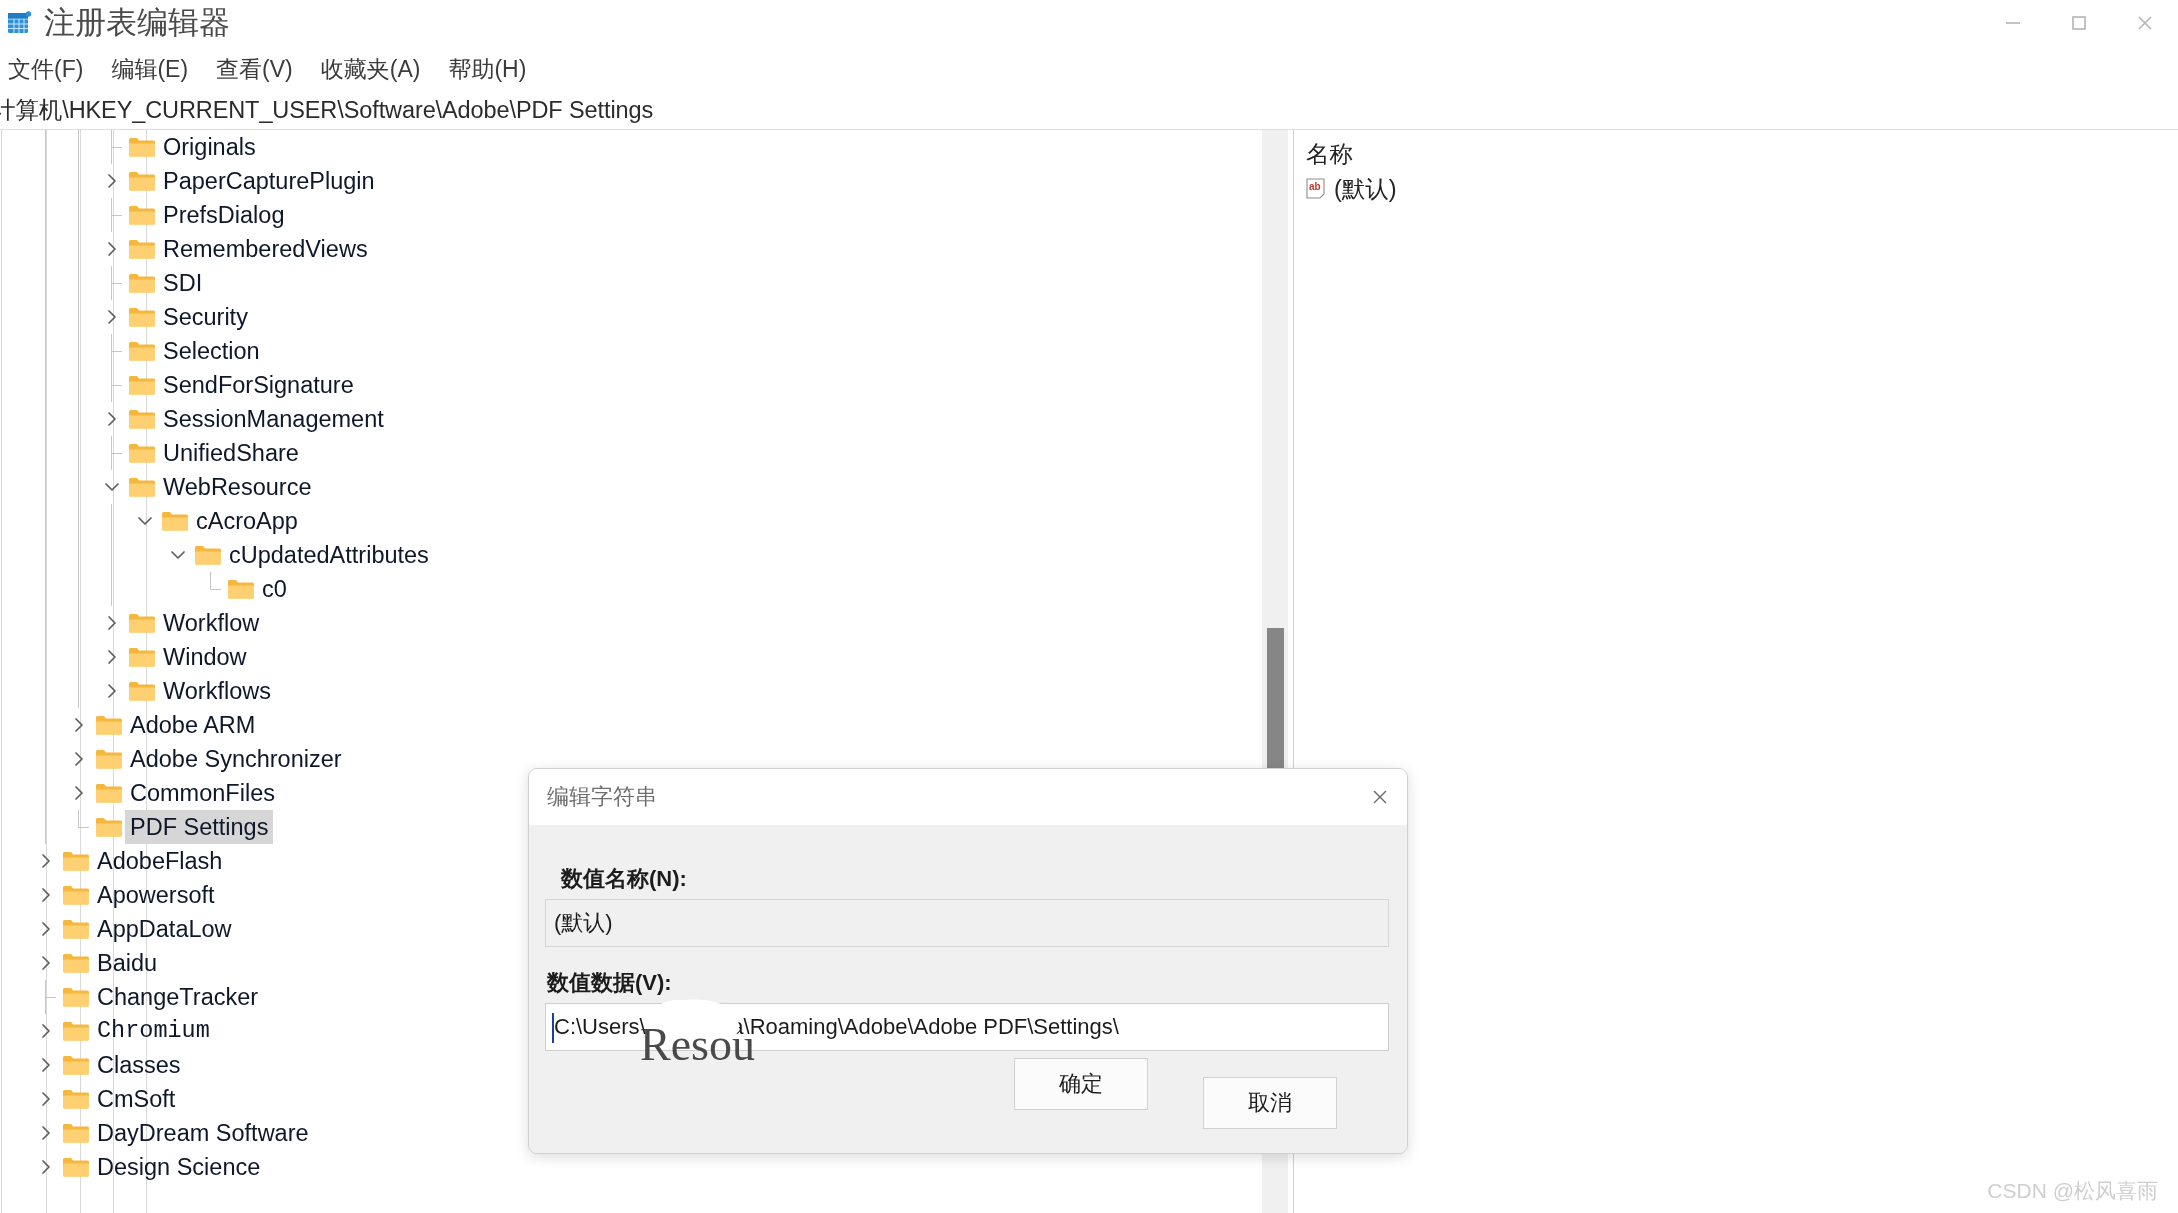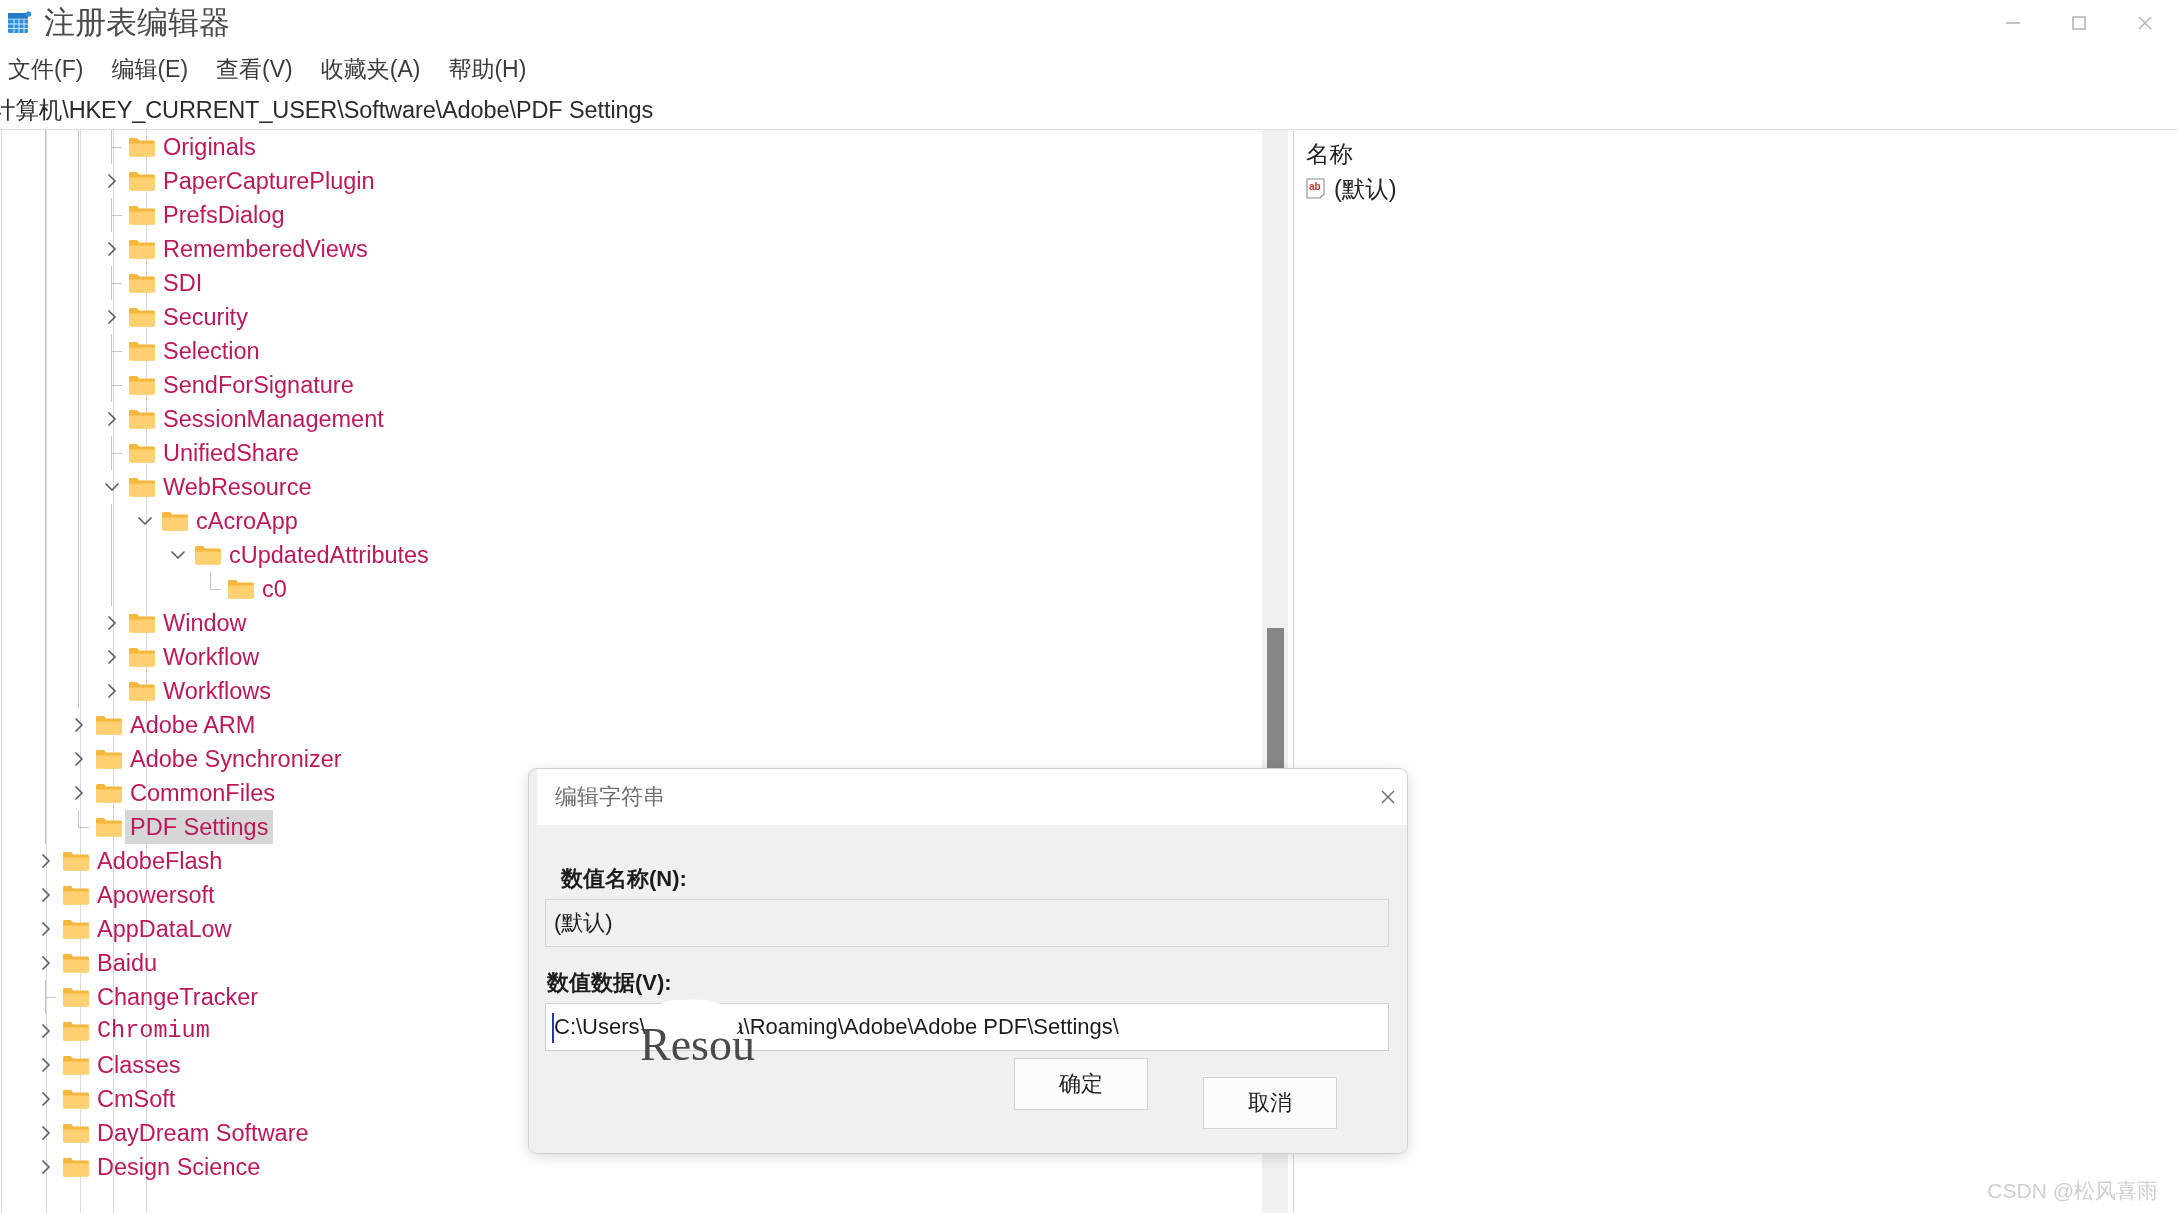--- a/index.html
+++ b/index.html
@@ -113,21 +113,21 @@
   }
   .vline {
     position: absolute; top: 0; width: 1px; height: 34px; background: #c6c6c6;
   }
   .folder {
     position: absolute;
     width: 28px; height: 22px;
   }
   .tlabel {
     position: absolute;
-    font-size: 23.5px; color: #be185d; line-height: 34px;
+    font-size: 23.5px; color: #0f172a; line-height: 34px;
     white-space: nowrap;
   }
   .tnode.sel .tlabel {
     background: #d6d6d6; padding: 0 5px; margin-left: -5px;
   }
 
   
   .tree-scroll {
     position: absolute; left: 1262px; top: 0;
     width: 26px; height: 1083px;
@@ -165,21 +165,21 @@
     position: absolute;
     left: 528px; top: 768px;
     width: 880px; height: 386px;
     background: #f0f0f0;
     border: 1px solid #d0d0d0;
     border-radius: 9px;
     box-shadow: 0 3px 14px rgba(0,0,0,0.14);
     overflow: hidden;
   }
   .dlg-title-bar {
-    position: absolute; left: 8px; top: 0; width: 880px; height: 56px;
+    position: absolute; left: 0; top: 0; width: 880px; height: 56px;
     background: #ffffff;
   }
   .dlg-title {
     position: absolute; left: 18px; top: 14px;
     font-size: 22px; color: #6e6e6e; line-height: 28px;
   }
   .dlg-close {
     position: absolute; right: 0; top: 0;
     width: 58px; height: 56px;
     display: flex; align-items: center; justify-content: center;
@@ -479,35 +479,35 @@
             <span class="vline" style="left: 78px;"></span>
             <span class="tw" style="left: 97px;">
               <svg width="14" height="18" viewBox="0 0 14 18">
                 <polyline points="4,3 10,9 4,15" fill="none" stroke="#5f5f5f" stroke-width="1.7" stroke-linecap="round" stroke-linejoin="round"></polyline>
               </svg>
             </span>
             <span class="folder" style="left: 128px; top: 6px;"><svg width="28" height="22" viewBox="0 0 28 22">
                 <path d="M1 3.5 a1.5 1.5 0 0 1 1.5-1.5 H9 l2 2.4 H25.5 a1.5 1.5 0 0 1 1.5 1.5 V19 a1.5 1.5 0 0 1 -1.5 1.5 H2.5 A1.5 1.5 0 0 1 1 19 Z" fill="#f5b73d"></path>
                 <path d="M1 7.5 H27 V19 a1.5 1.5 0 0 1 -1.5 1.5 H2.5 A1.5 1.5 0 0 1 1 19 Z" fill="#ffd071"></path>
               </svg></span>
+            <span class="tlabel" style="left: 163px;">Workflow</span>
+          </div>
+          <div class="tnode">
+            <span class="vline" style="left: 45px;"></span>
+            <span class="vline" style="left: 78px;"></span>
+            <span class="tw" style="left: 97px;">
+              <svg width="14" height="18" viewBox="0 0 14 18">
+                <polyline points="4,3 10,9 4,15" fill="none" stroke="#5f5f5f" stroke-width="1.7" stroke-linecap="round" stroke-linejoin="round"></polyline>
+              </svg>
+            </span>
+            <span class="folder" style="left: 128px; top: 6px;"><svg width="28" height="22" viewBox="0 0 28 22">
+                <path d="M1 3.5 a1.5 1.5 0 0 1 1.5-1.5 H9 l2 2.4 H25.5 a1.5 1.5 0 0 1 1.5 1.5 V19 a1.5 1.5 0 0 1 -1.5 1.5 H2.5 A1.5 1.5 0 0 1 1 19 Z" fill="#f5b73d"></path>
+                <path d="M1 7.5 H27 V19 a1.5 1.5 0 0 1 -1.5 1.5 H2.5 A1.5 1.5 0 0 1 1 19 Z" fill="#ffd071"></path>
+              </svg></span>
             <span class="tlabel" style="left: 163px;">Window</span>
-          </div>
-          <div class="tnode">
-            <span class="vline" style="left: 45px;"></span>
-            <span class="vline" style="left: 78px;"></span>
-            <span class="tw" style="left: 97px;">
-              <svg width="14" height="18" viewBox="0 0 14 18">
-                <polyline points="4,3 10,9 4,15" fill="none" stroke="#5f5f5f" stroke-width="1.7" stroke-linecap="round" stroke-linejoin="round"></polyline>
-              </svg>
-            </span>
-            <span class="folder" style="left: 128px; top: 6px;"><svg width="28" height="22" viewBox="0 0 28 22">
-                <path d="M1 3.5 a1.5 1.5 0 0 1 1.5-1.5 H9 l2 2.4 H25.5 a1.5 1.5 0 0 1 1.5 1.5 V19 a1.5 1.5 0 0 1 -1.5 1.5 H2.5 A1.5 1.5 0 0 1 1 19 Z" fill="#f5b73d"></path>
-                <path d="M1 7.5 H27 V19 a1.5 1.5 0 0 1 -1.5 1.5 H2.5 A1.5 1.5 0 0 1 1 19 Z" fill="#ffd071"></path>
-              </svg></span>
-            <span class="tlabel" style="left: 163px;">Workflow</span>
           </div>
           <div class="tnode">
             <span class="vline" style="left: 45px;"></span>
             <span class="vline" style="left: 78px;"></span>
             <span class="tw" style="left: 97px;">
               <svg width="14" height="18" viewBox="0 0 14 18">
                 <polyline points="4,3 10,9 4,15" fill="none" stroke="#5f5f5f" stroke-width="1.7" stroke-linecap="round" stroke-linejoin="round"></polyline>
               </svg>
             </span>
             <span class="folder" style="left: 128px; top: 6px;"><svg width="28" height="22" viewBox="0 0 28 22">

